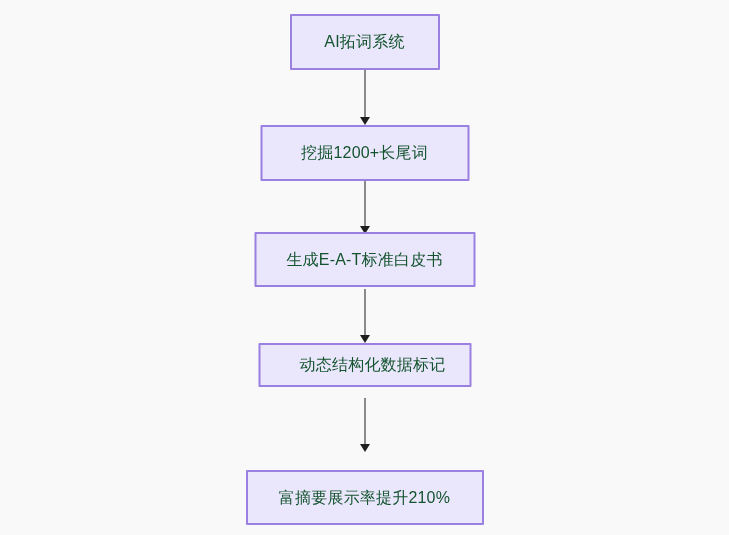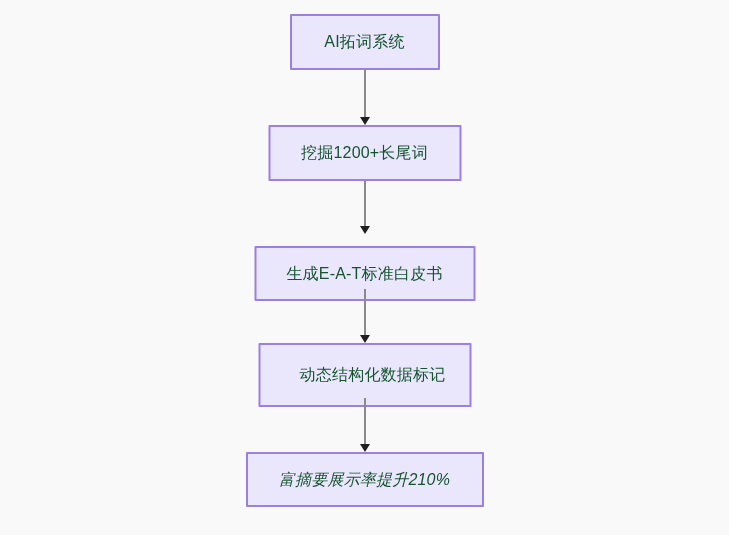--- a/index.html
+++ b/index.html
@@ -37,24 +37,24 @@
     font-size: 16px;
     line-height: 1;
     color: #14532d;
     letter-spacing: 0.2px;
     white-space: nowrap;
     text-align: center;
   }
 
   
   .node-1 { top: 14px;  width: 150px; height: 56px; }
-  .node-2 { top: 125px; width: 193px; height: 56px; }
-  .node-3 { top: 246px; width: 221px; height: 55px; }
-  .node-4 { top: 343px; width: 213px; height: 64px; padding-left: 16px; }
-  .node-5 { top: 452px; width: 238px; height: 55px; font-style: italic; }
+  .node-2 { top: 125px; width: 209px; height: 56px; }
+  .node-3 { top: 232px; width: 221px; height: 55px; }
+  .node-4 { top: 343px; width: 213px; height: 44px; padding-left: 16px; }
+  .node-5 { top: 470px; width: 238px; height: 55px; }
 
   
   .connector {
     position: absolute;
     left: 50%;
     transform: translateX(-50%);
     width: 12px;
   }
   .connector .line {
     position: absolute;

